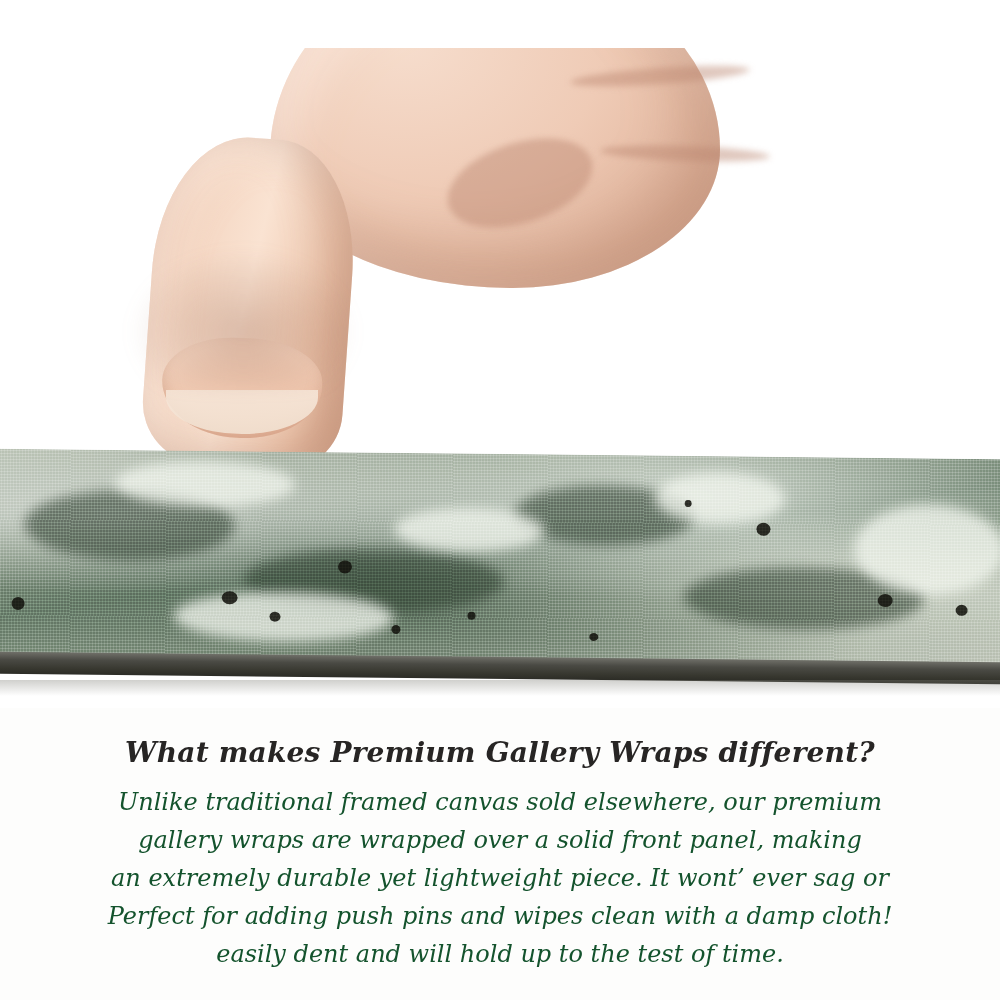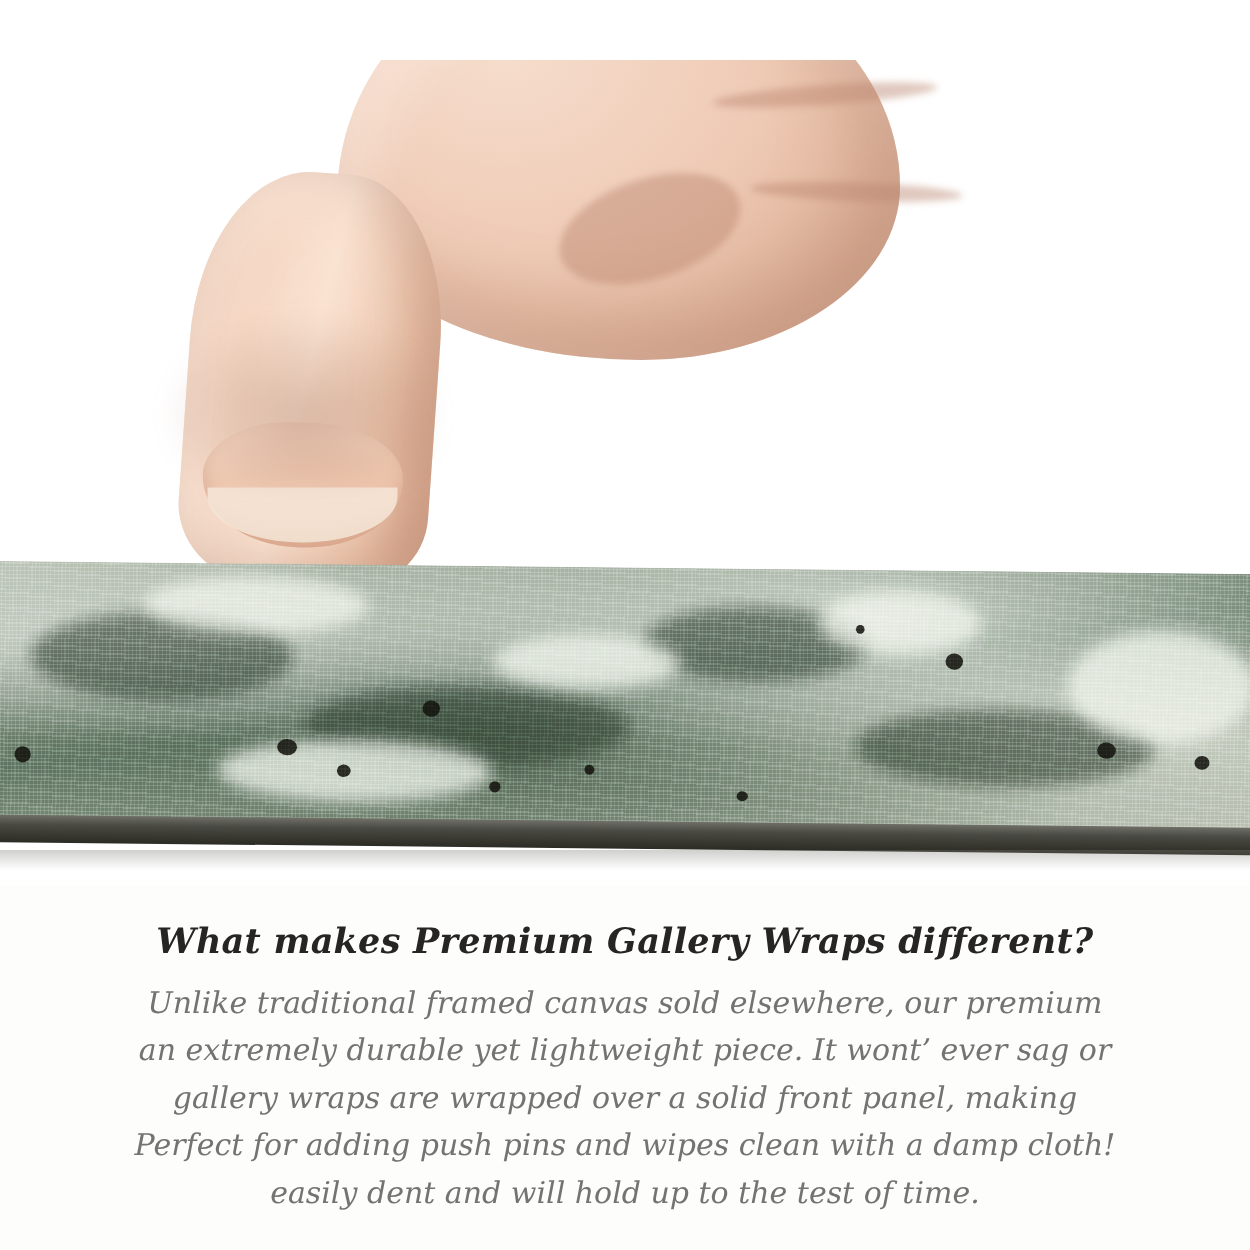--- a/index.html
+++ b/index.html
@@ -190,21 +190,21 @@
     letter-spacing: .2px;
     margin: 0 0 14px 0;
     color: #272524;
   }
   .body-line {
     font-family: "DejaVu Serif", serif;
     font-style: italic;
     font-weight: 400;
     font-size: 24px;
     line-height: 38px;
-    color: #737373;
+    color: #14532d;
     margin: 0;
   }
 </style>
 </head>
 <body>
 
 <div class="stage">
 
   <div class="photo-area">
 
@@ -249,19 +249,19 @@
       <div class="weave"></div>
       <div class="wrap-edge"></div>
     </div>
 
     <div class="wrap-shadow"></div>
   </div>
 
   <div class="text-block">
     <h2 class="headline">What makes Premium Gallery Wraps different?</h2>
     <p class="body-line">Unlike traditional framed canvas sold elsewhere, our premium</p>
+    <p class="body-line">gallery wraps are wrapped over a solid front panel, making</p>
     <p class="body-line">an extremely durable yet lightweight piece. It wont’ ever sag or</p>
-    <p class="body-line">gallery wraps are wrapped over a solid front panel, making</p>
     <p class="body-line">Perfect for adding push pins and wipes clean with a damp cloth!</p>
     <p class="body-line">easily dent and will hold up to the test of time.</p>
   </div>
 
 </div>
 
 </body></html>

